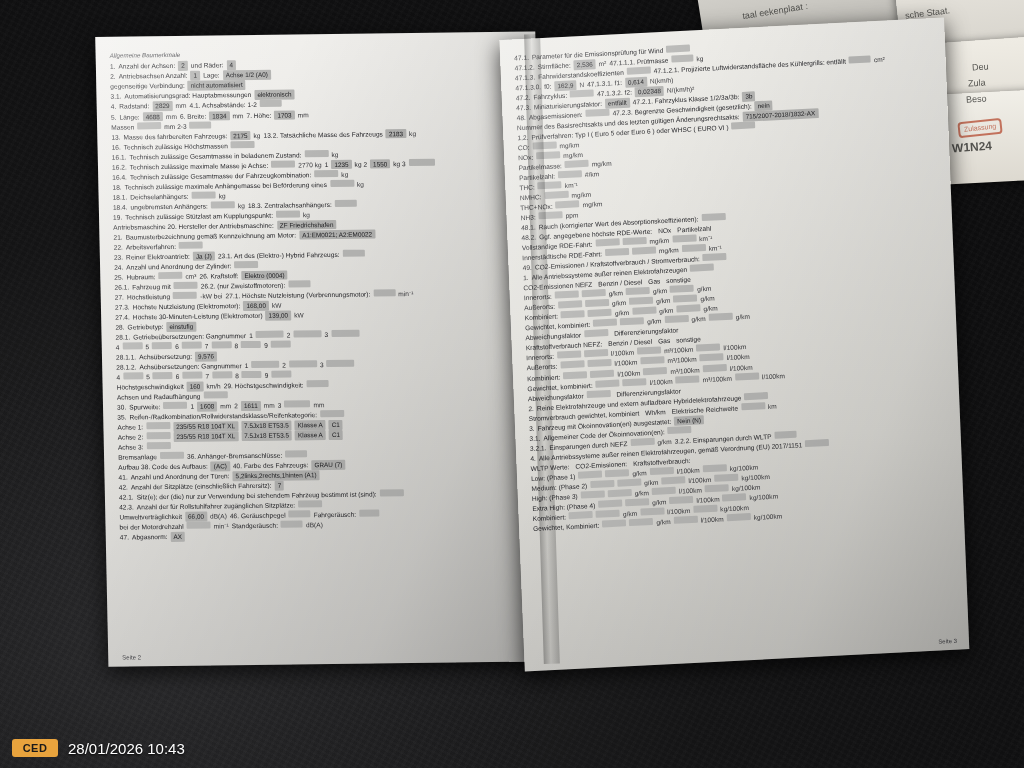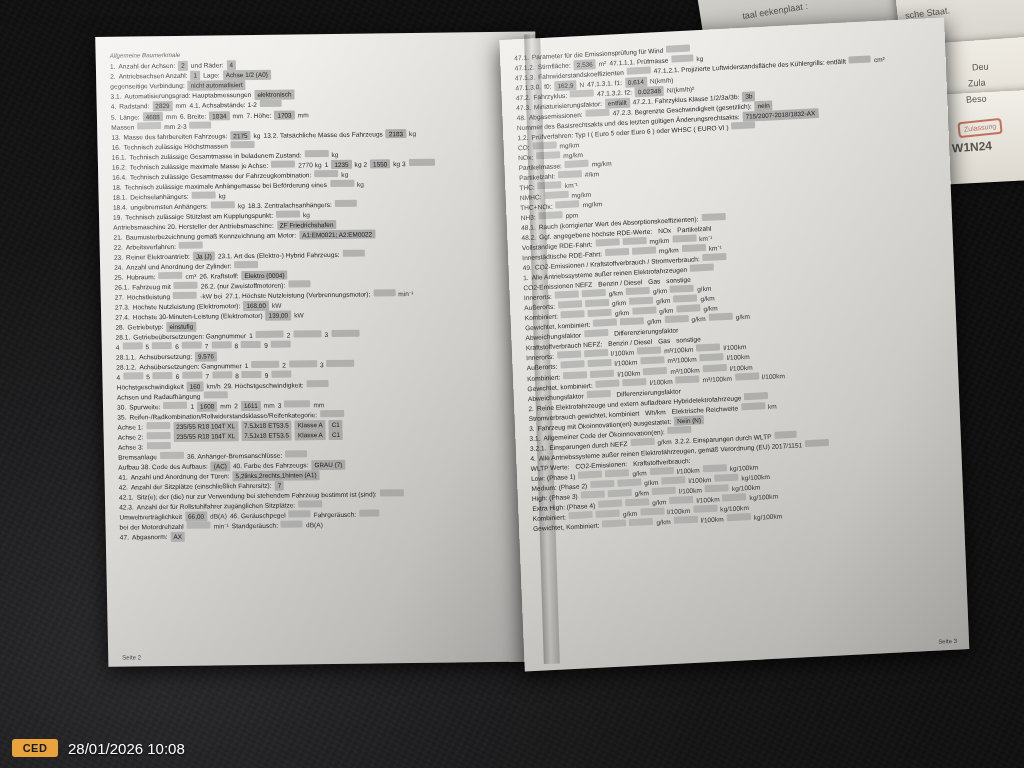--- a/index.html
+++ b/index.html
@@ -788,15 +788,15 @@
         </div>
       <div class="foot footR">Seite 3</div>
       <div class="sheen"></div>
     </div>
 
     <div class="gutter"></div>
   </div>
 
   <div id="stampbar">
     <div id="ced">CED</div>
-    <div id="ts">28/01/2026 10:08</div>
+    <div id="ts">28/01/2026 10:43</div>
   </div>
 </div>
 
 </body></html>

